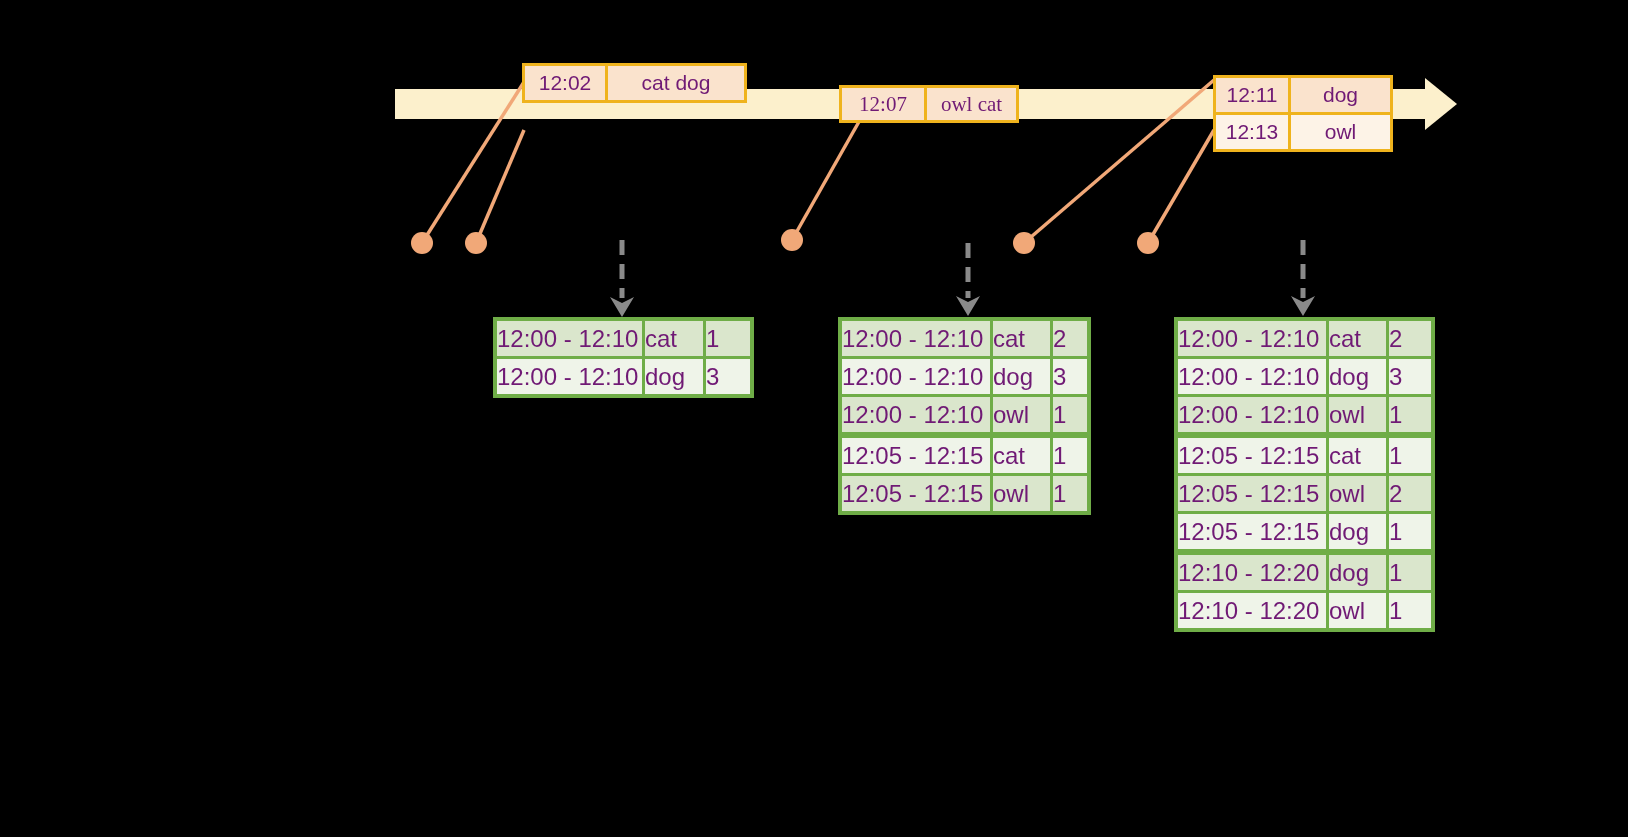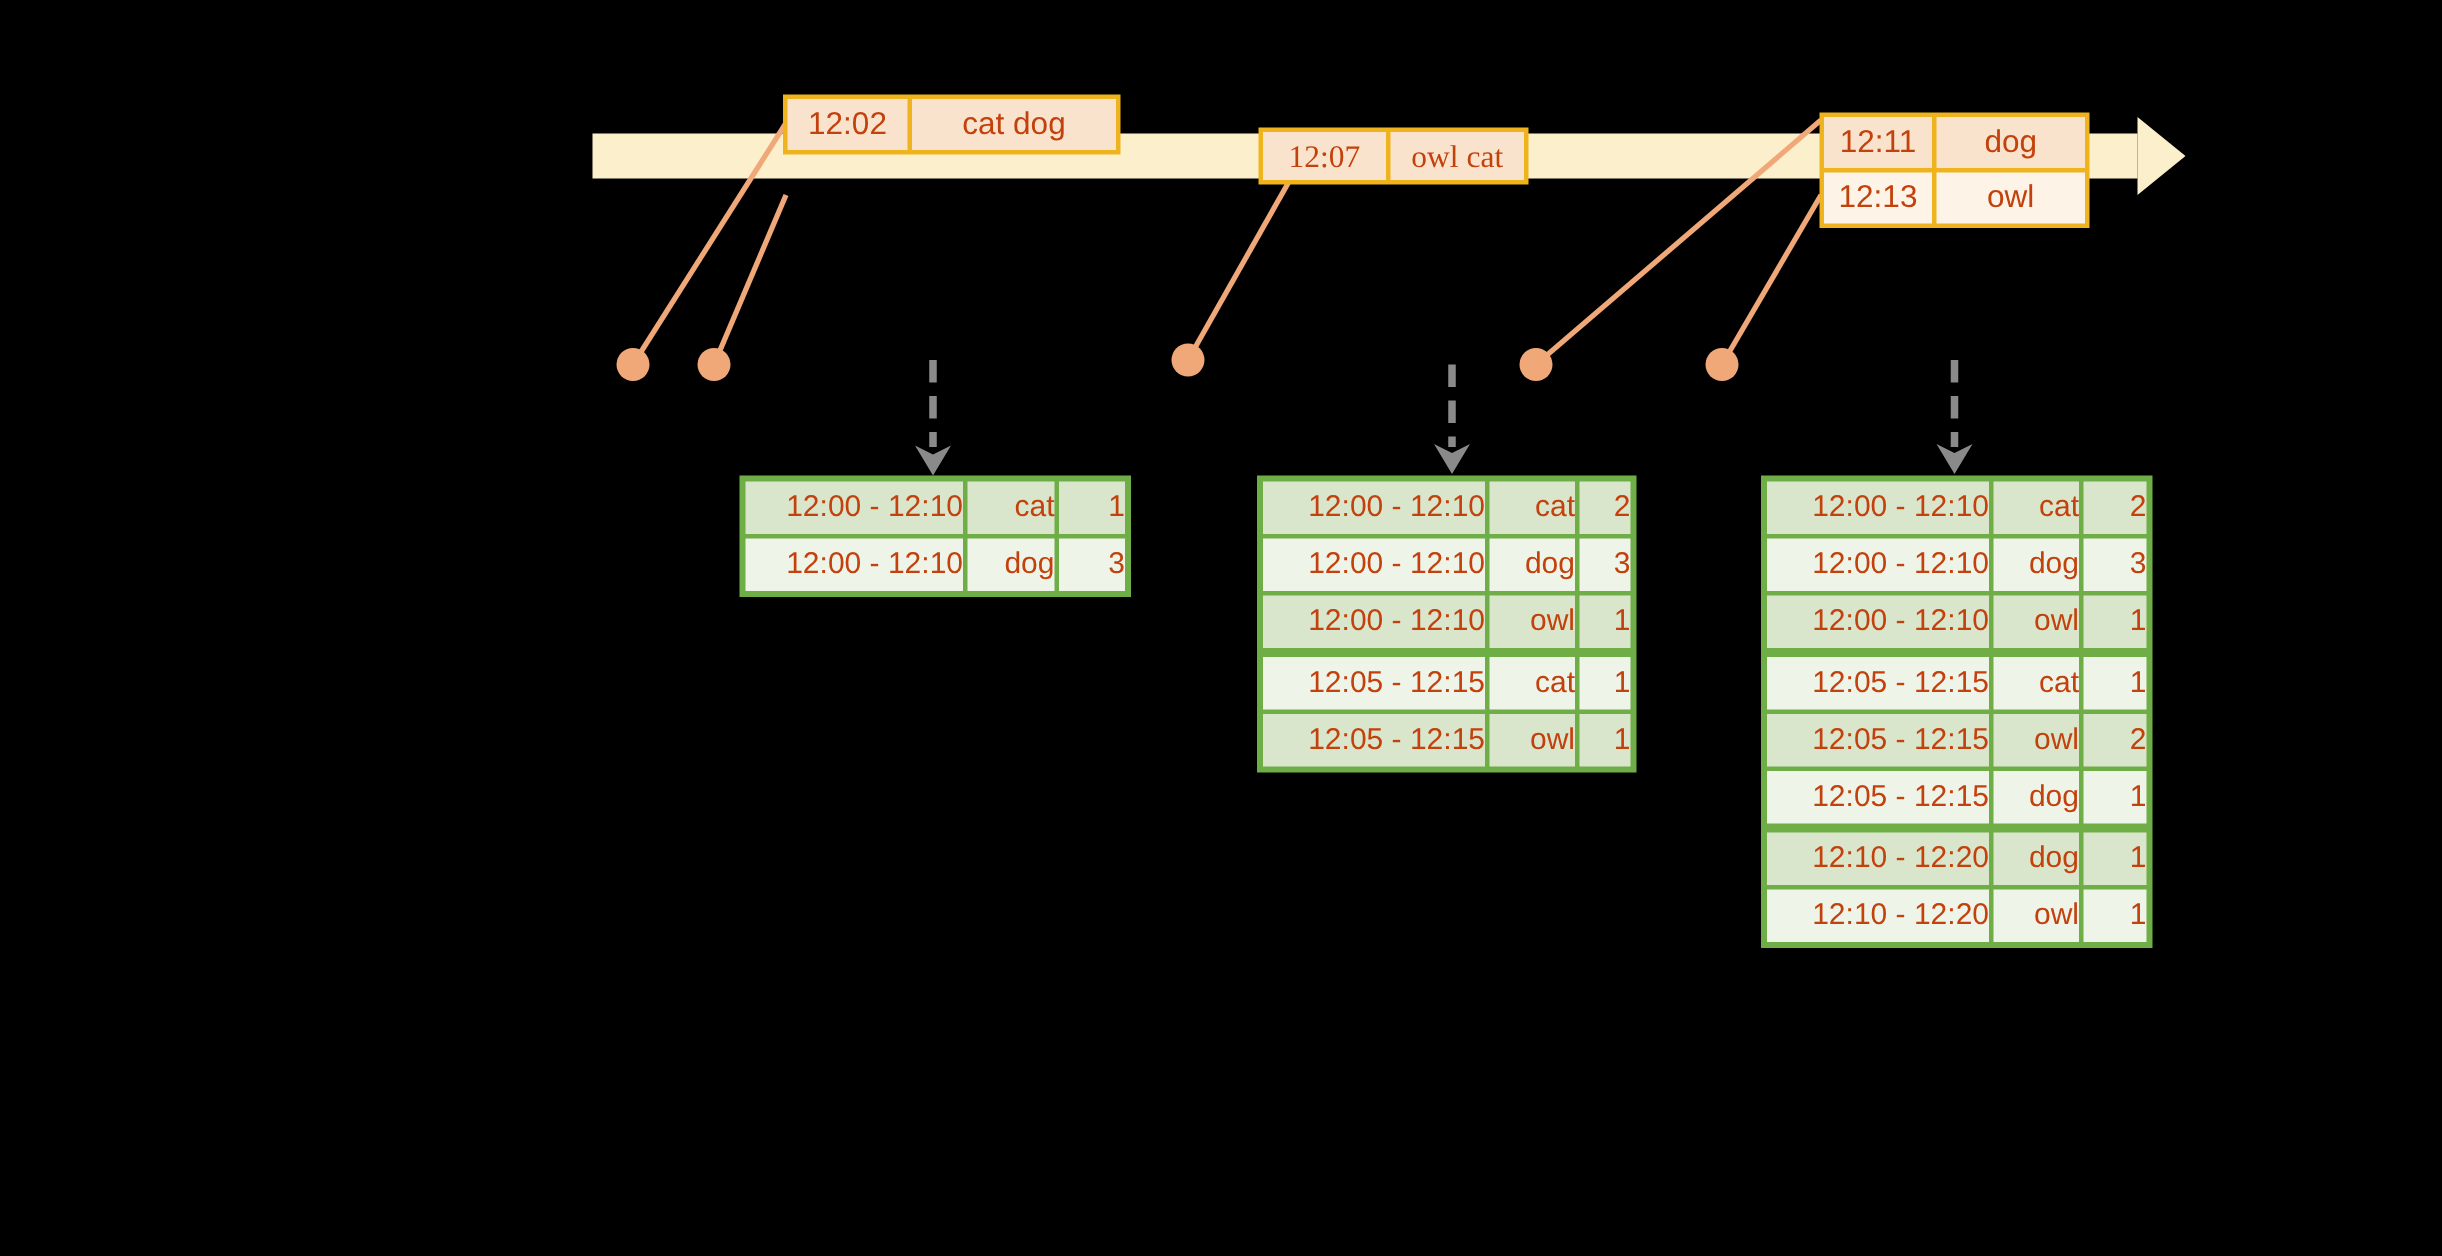--- a/index.html
+++ b/index.html
@@ -1,36 +1,36 @@
 <!DOCTYPE html>
 <html><head>
 <meta charset="utf-8">
 <style>
   html,body{margin:0;padding:0;background:#000;}
   .canvas{
     position:relative;width:1628px;height:837px;background:#000000;
-    font-family:"Liberation Sans","DejaVu Sans",sans-serif;color:#c2410c;overflow:hidden;
+    font-family:"Liberation Sans","DejaVu Sans",sans-serif;color:#701a75;overflow:hidden;
   }
   svg.overlay{position:absolute;left:0;top:0;z-index:1;}
 
   
   .otable{position:absolute;background:#efb31d;padding:3px;display:flex;flex-direction:column;gap:3px;z-index:2;}
   .orow{display:flex;gap:3px;}
   .ocell{height:34px;line-height:34px;text-align:center;font-size:21px;}
   .orow:nth-child(odd)  .ocell{background:#fae3cd;}
   .orow:nth-child(even) .ocell{background:#fdf3e7;}
   #ev1{left:522px;top:63px;}  #ev1 .otime{width:80px;} #ev1 .owords{width:136px;}
   #ev2{left:839px;top:85px;font-family:Liberation Serif, serif;}  #ev2 .otime{width:82px;} #ev2 .owords{width:89px;}
   #ev2 .ocell{height:32px;line-height:32px;}
   #ev3{left:1213px;top:75px;} #ev3 .otime{width:72px;} #ev3 .owords{width:99px;}
 
   
   .gtable{position:absolute;background:#6fad47;padding:4px;display:flex;flex-direction:column;gap:3px;z-index:2;}
   .grow{display:flex;gap:3px;}
-  .gcell{height:35px;line-height:35px;text-align:right;font-size:20px;}
+  .gcell{height:35px;line-height:35px;text-align:left;font-size:24px;}
   .grow:nth-child(odd)  .gcell{background:#dae6cc;}
   .grow:nth-child(even) .gcell{background:#eff4e9;}
   #rt1{left:493px;top:317px;}  #rt1 .time{width:145px;} #rt1 .word{width:58px;} #rt1 .count{width:44px;}
   #rt2{left:838px;top:317px;}  #rt2 .time{width:148px;} #rt2 .word{width:57px;} #rt2 .count{width:34px;}
   #rt3{left:1174px;top:317px;} #rt3 .time{width:148px;} #rt3 .word{width:57px;} #rt3 .count{width:42px;}
   
   #rt2 .grow:nth-child(4),
   #rt3 .grow:nth-child(4),
   #rt3 .grow:nth-child(7){margin-top:3px;}
 </style>

